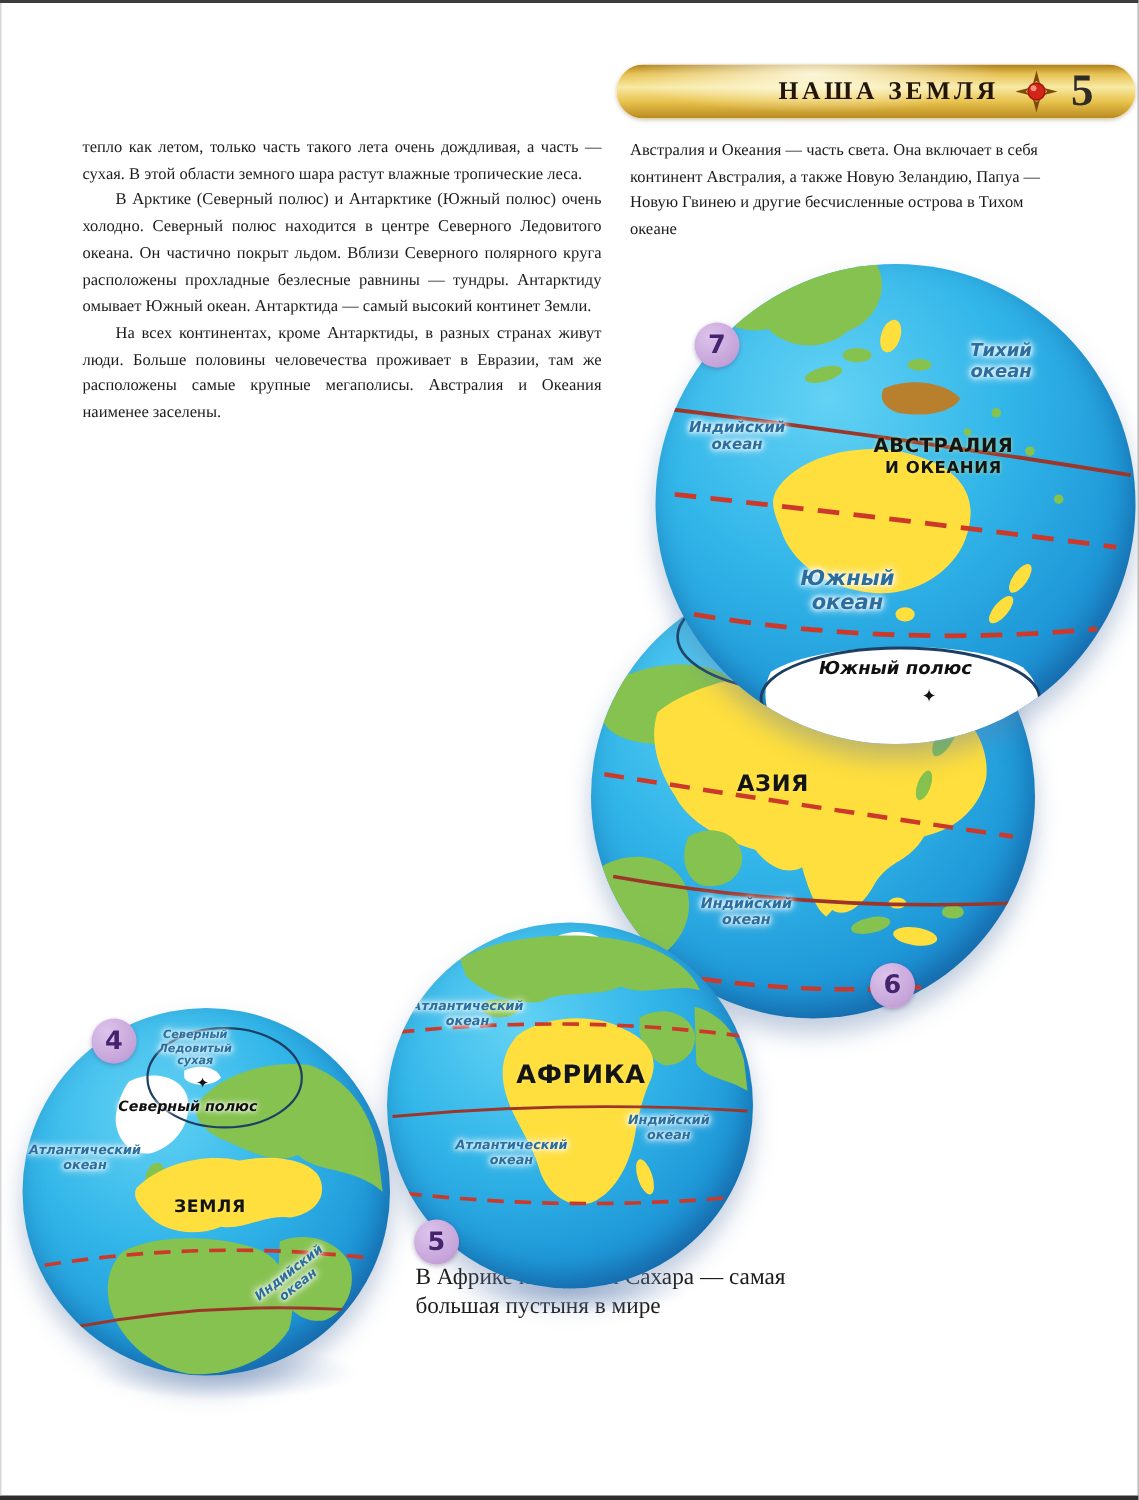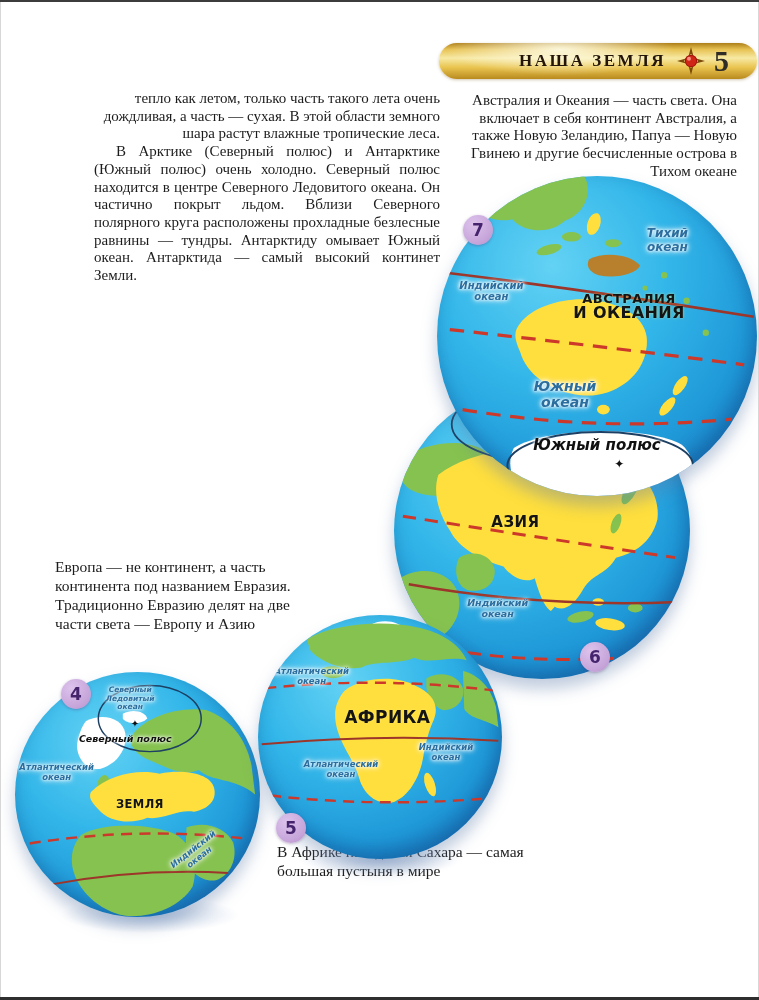--- a/index.html
+++ b/index.html
@@ -17,38 +17,38 @@
   .page::before{left:0;} .page::after{right:0;}
 
   
   .header-pill{
     position:absolute; top:41px; right:2px; width:318px; height:36px;
     border-radius:19px; z-index:30;
     background:
       radial-gradient(ellipse 60% 120% at 38% 18%, rgba(255,255,240,.85), rgba(255,255,255,0) 60%),
       linear-gradient(to bottom,#ad7e18 0%, #e7c253 18%, #f7e9a4 42%, #e9c44f 68%, #b98a1e 100%);
     box-shadow:0 1px 3px rgba(120,90,20,.35);
-    display:flex; align-items:center; justify-content:flex-end;
+    display:flex; align-items:center; justify-content:flex-end;padding-left:28px;
   }
   .header-title{
     font-family:"Liberation Serif", serif; font-weight:bold;
     font-size:17px; letter-spacing:2.5px; color:#23150a; margin-right:10px;
   }
   .header-gem{width:30px; height:30px; margin-right:8px; flex:0 0 auto;}
   .header-num{
     font-family:"Liberation Serif", serif; font-size:30px; font-weight:bold;
     color:#2f2c28; margin-right:28px; line-height:1;
   }
 
   
   .body-col{
-    position:absolute; font-size:15px; line-height:17.7px; text-align:justify;margin-left:39px;
+    position:absolute; font-size:11px; line-height:17.7px; text-align:justify;
   }
   .body-col p{margin:0; text-indent:22px;}
-  .body-col p.first{text-indent:0;text-align:right;}
+  .body-col p.first{text-indent:0;}
   #left-col{left:55px; top:88px; width:346px;}
   #right-col{left:420px; top:90px; width:278px; text-align:left;}
   .caption{
     position:absolute; font-size:15.5px; line-height:19px; text-align:left;
   }
   #caption-europe{left:55px; top:555px; width:236px;}
   #caption-asia{left:512px; top:708px; width:198px;}
   #caption-africa{left:277px; top:840px; width:262px;}
 
   
@@ -114,26 +114,26 @@
       <circle cx="15" cy="15" r="6.2" fill="#a11208"></circle>
       <circle cx="15" cy="15" r="5.2" fill="#cf2618"></circle>
       <circle cx="13" cy="12.8" r="2" fill="#ff9a8a" opacity="0.9"></circle>
     </svg>
     <span class="header-num">5</span>
   </div>
 
   <div id="left-col" class="body-col">
     <p class="first">тепло как летом, только часть такого лета очень дождливая, а часть — сухая. В этой области земного шара растут влажные тропические леса.</p>
     <p>В Арктике (Северный полюс) и Антарктике (Южный полюс) очень холодно. Северный полюс находится в центре Северного Ледовитого океана. Он частично покрыт льдом. Вблизи Северного полярного круга расположены прохладные безлесные равнины — тундры. Антарктиду омывает Южный океан. Антарктида — самый высокий континет Земли.</p>
+    <p>На всех континентах, кроме Антарктиды, в разных странах живут люди. Больше половины человечества проживает в Евразии, там же расположены самые крупные мегаполисы. Австралия и Океания наименее заселены.</p>
   </div>
   <div id="right-col" class="body-col">
     <p class="first">Австралия и Океания — часть света. Она включает в себя континент Австралия, а также Новую Зеландию, Папуа — Новую Гвинею и другие бесчисленные острова в Тихом океане</p>
   </div>
 
-  <div id="caption-europe" class="caption">Европа — не континент, а часть континента под названием Евразия. Традиционно Евразию делят на две части света — Европу и Азию</div>
   <div id="caption-africa" class="caption">В Африке находится Сахара — самая большая пустыня в мире</div>
 
   <div class="globe-shadow" style="left:60px; top:895px; width:180px; height:36px;"></div>
   <div class="globe-shadow" style="left:300px; top:842px; width:160px; height:32px;"></div>
 
   <div class="globe" id="globe-asia">
     <svg viewBox="0 0 200 200">
 
       <path d="M55,20 C75,7 125,5 148,17 C159,24 157,35 147,39 C130,33 110,40 95,36 C80,41 62,35 55,29 Z" fill="#ffffff"></path>
       <path d="M70,38 C80,34 92,36 95,42 C90,48 76,48 70,44 Z" fill="#ffffff"></path>
@@ -204,24 +204,24 @@
 
       <path d="M8,96 Q100,106 192,118" fill="none" stroke="#cc392b" stroke-width="2" stroke-dasharray="9 6"></path>
 
       <path d="M16,146 Q100,160 184,152" fill="none" stroke="#cc392b" stroke-width="2" stroke-dasharray="9 6"></path>
     </svg>
     <div class="glabel ocean-label" style="left:72%; top:20%; font-size:12px;">Тихий
 океан</div>
     <div class="glabel ocean-label" style="left:17%; top:36%; font-size:10px;">Индийский
 океан</div>
     <div class="glabel continent-label" style="left:60%; top:38%; font-size:13px;">АВСТРАЛИЯ</div>
-    <div class="glabel continent-label" style="left:60%; top:42.5%; font-size:16px;">И ОКЕАНИЯ</div>
+    <div class="glabel continent-label" style="left:60%; top:42.5%; font-size:11px;">И ОКЕАНИЯ</div>
     <div class="glabel ocean-label" style="left:40%; top:68%; font-size:14px;">Южный
 океан</div>
-    <div class="glabel pole-label" style="left:50%; top:84%; font-size:15px;">Южный полюс</div>
+    <div class="glabel pole-label" style="left:50%; top:84%; font-size:12px;">Южный полюс</div>
     <div class="glabel pole-star" style="left:57%; top:90%; font-size:12px;">✦</div>
   </div>
 
   <div class="globe" id="globe-europe">
     <svg viewBox="0 0 200 200">
 
       <path d="M94,54 C104,38 130,28 156,31 C176,38 189,55 193,76 L196,100 C180,86 160,90 150,80 C136,86 120,76 110,72 C100,68 94,61 94,54 Z" fill="#86c24f"></path>
       <path d="M118,40 C128,34 140,36 142,42 C136,48 124,48 118,44 Z" fill="#86c24f"></path>
 
       <path d="M58,40 C72,33 88,38 90,50 C92,63 83,75 70,79 C57,81 49,68 51,57 C53,48 55,44 58,40 Z" fill="#ffffff"></path>
@@ -236,21 +236,21 @@
       <path d="M140,127 C155,121 172,127 178,139 C182,152 176,166 164,170 C152,172 141,162 139,150 Z" fill="#86c24f"></path>
 
       <ellipse cx="110" cy="38" rx="42" ry="27" fill="none" stroke="#1c3f63" stroke-width="1.2"></ellipse>
 
       <path d="M12,140 Q100,126 188,136" fill="none" stroke="#cc392b" stroke-width="2" stroke-dasharray="9 6"></path>
 
       <path d="M26,174 Q100,160 174,164" fill="none" stroke="#9c362a" stroke-width="1.6"></path>
     </svg>
     <div class="glabel ocean-label" style="left:47%; top:11%; font-size:7.5px; line-height:1.15;">Северный
 Ледовитый
-океан</div>
+сухая</div>
     <div class="glabel pole-star" style="left:49%; top:21%; font-size:10px;">✦</div>
     <div class="glabel pole-label" style="left:45%; top:27%; font-size:9.5px;">Северный полюс</div>
     <div class="glabel ocean-label" style="left:17%; top:41%; font-size:8.5px;">Атлантический
 океан</div>
     <div class="glabel continent-label" style="left:51%; top:54%; font-size:11.5px;">ЗЕМЛЯ</div>
     <div class="glabel ocean-label" style="left:74%; top:74%; font-size:8.5px; transform:translate(-50%,-50%) rotate(-38deg);">Индийский
 океан</div>
   </div>
 
   <div class="globe" id="globe-africa">

